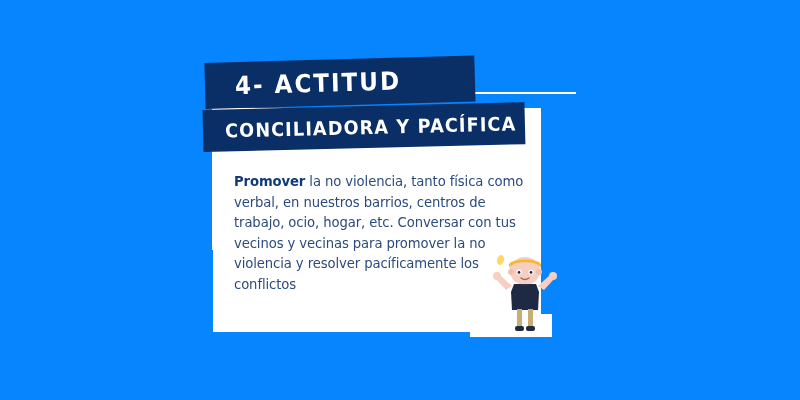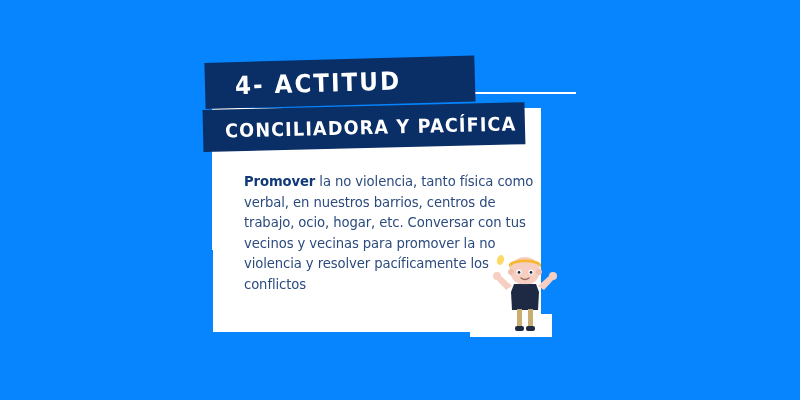--- a/index.html
+++ b/index.html
@@ -112,21 +112,21 @@
     left: 474px;
     top: 92px;
     width: 102px;
     height: 2px;
     background: #ffffff;
   }
 
   
   .body-copy {
     position: absolute;
-    left: 244px;
+    left: 234px;
     top: 172px;
     width: 290px;
     color: #2b4b7e;
     font-family: "DejaVu Sans", sans-serif;
     font-size: 13.2px;
     line-height: 20.5px;
     letter-spacing: -0.1px;
   }
   .body-copy b {
     color: #123a7a;

